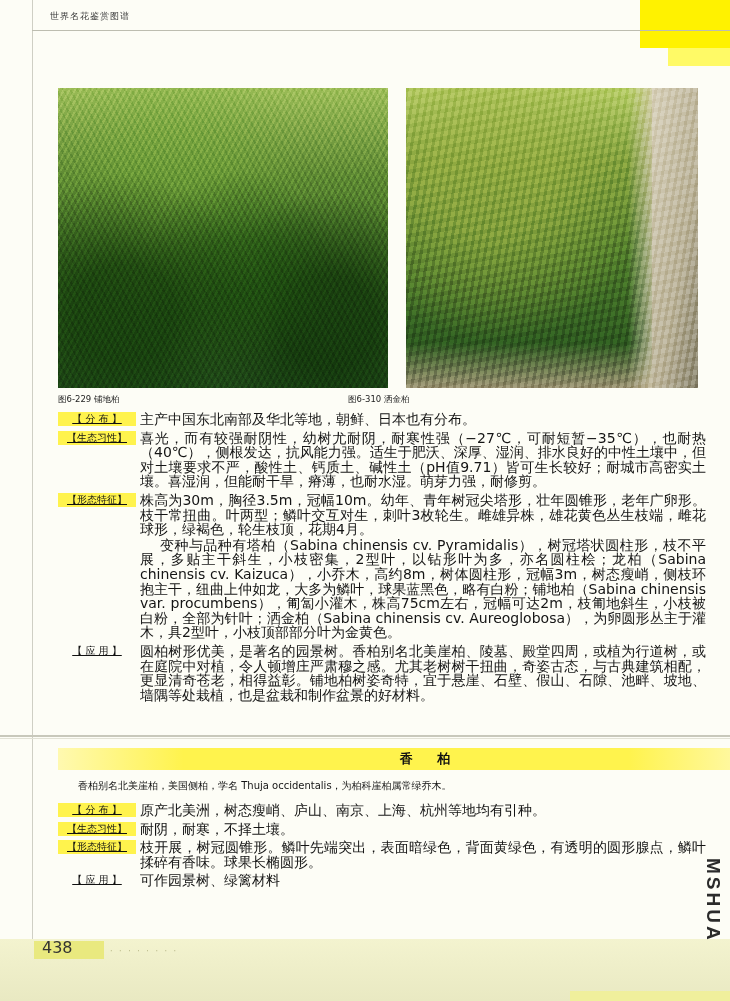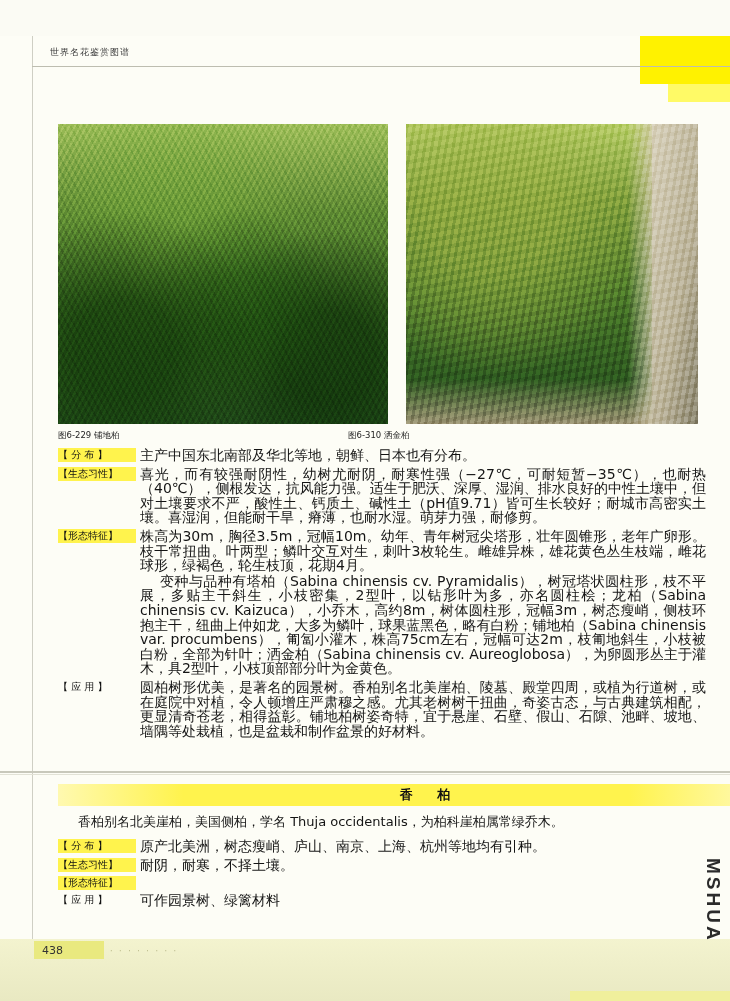--- a/index.html
+++ b/index.html
@@ -4,21 +4,21 @@
 <style>
   html,body{margin:0;padding:0;}
   body{
     width:730px;height:1001px;
     background:#fbfbf4;
     font-family:"DejaVu Sans","Liberation Sans",sans-serif;
     position:relative;overflow:hidden;
     color:#1a1a1a;
   }
   
-  .page{position:absolute;inset:0;background:#fdfdf6;margin-top:36px;}
+  .page{position:absolute;inset:0;background:#fdfdf6;}
   .left-rule{position:absolute;left:32px;top:0;width:1px;height:1001px;background:#cfcfc4;}
   .top-rule{position:absolute;left:32px;top:30px;width:698px;height:1px;background:#bdbdb0;}
   .yellow-corner{
     position:absolute;right:0;top:0;width:90px;height:48px;
     background:#fff200;
   }
   .yellow-corner2{
     position:absolute;right:0;top:48px;width:62px;height:18px;
     background:#fffa66;
   }
@@ -63,49 +63,50 @@
   .cap-row{position:absolute;left:58px;top:394px;width:640px;height:12px;}
   .cap{position:absolute;font-size:8.5px;color:#222;}
   .cap.c1{left:0;}
   .cap.c2{left:290px;}
   
   .content{position:absolute;left:58px;top:412px;width:648px;}
   .row{display:flex;align-items:flex-start;margin-bottom:3px;}
   .tag{
     flex:0 0 auto;width:78px;
     background:#fff34d;
-    font-size:10px;line-height:14px;
+    font-size:10px;line-height:14px;text-align:center;
     color:#111;margin-right:4px;
     font-family:"DejaVu Sans","Liberation Sans",sans-serif;
+    text-decoration:underline;
   }
   .tag.plain{background:transparent;}
   .txt{
     flex:1 1 auto;font-size:14px;line-height:14.6px;color:#141414;text-align:justify;
   }
   .txt p{margin:0 0 1px 0;}
   .indent{text-indent:20px;}
   
   .sep{position:absolute;left:0;top:735px;width:730px;height:2px;background:#c8c8bb;}
   .sep2{position:absolute;left:0;top:738px;width:730px;height:1px;background:#e2e2d6;}
   
   .art2{position:absolute;left:58px;top:748px;width:648px;}
   .art2-title-band{
     position:relative;width:100%;height:22px;
     background:linear-gradient(90deg,#fff9b0 0%,#fff34d 18%,#fff34d 82%,#fff9b0 100%);
     display:flex;align-items:center;justify-content:center;padding-left:48px;
   }
   .art2-title{font-size:13px;letter-spacing:10px;color:#111;font-weight:bold;}
-  .art2-intro{margin-top:8px;font-size:13px;line-height:15px;text-indent:20px;color:#141414;}
+  .art2-intro{margin-top:8px;font-size:10px;line-height:15px;text-indent:20px;color:#141414;}
   .art2-rows{margin-top:10px;}
   
   .footer-band{position:absolute;left:0;bottom:0;width:730px;height:62px;
     background:linear-gradient(180deg,#f3f3cf 0%,#e9e9c2 100%);}
   .folio-box{position:absolute;left:34px;bottom:42px;width:70px;height:18px;
     background:#e9e97f;}
-  .folio{position:absolute;left:42px;bottom:44px;font-size:11px;color:#333;}
+  .folio{position:absolute;left:42px;bottom:44px;font-size:16px;color:#333;}
   .footer-dots{position:absolute;left:110px;bottom:45px;font-size:8px;color:#b9b98a;letter-spacing:2px;}
   .side-brand{
     position:absolute;right:6px;bottom:58px;
     writing-mode:vertical-rl;
     font-size:19px;font-weight:bold;letter-spacing:3px;color:#2b2b2b;
     font-family:"Liberation Sans",sans-serif;
   }
   .bottom-yellow{position:absolute;right:0;bottom:0;width:160px;height:10px;background:#f0ef9c;}
 </style>
 </head>
@@ -187,20 +188,23 @@
 
       <div class="row">
         <div class="tag">【生态习性】</div>
         <div class="txt">
           <p>耐阴，耐寒，不择土壤。</p>
         </div>
       </div>
 
       <div class="row">
         <div class="tag">【形态特征】</div>
+        <div class="txt">
+          <p>枝开展，树冠圆锥形。鳞叶先端突出，表面暗绿色，背面黄绿色，有透明的圆形腺点，鳞叶揉碎有香味。球果长椭圆形。</p>
+        </div>
       </div>
 
       <div class="row">
         <div class="tag plain">【 应  用 】</div>
         <div class="txt">
           <p>可作园景树、绿篱材料</p>
         </div>
       </div>
 
     </div>

